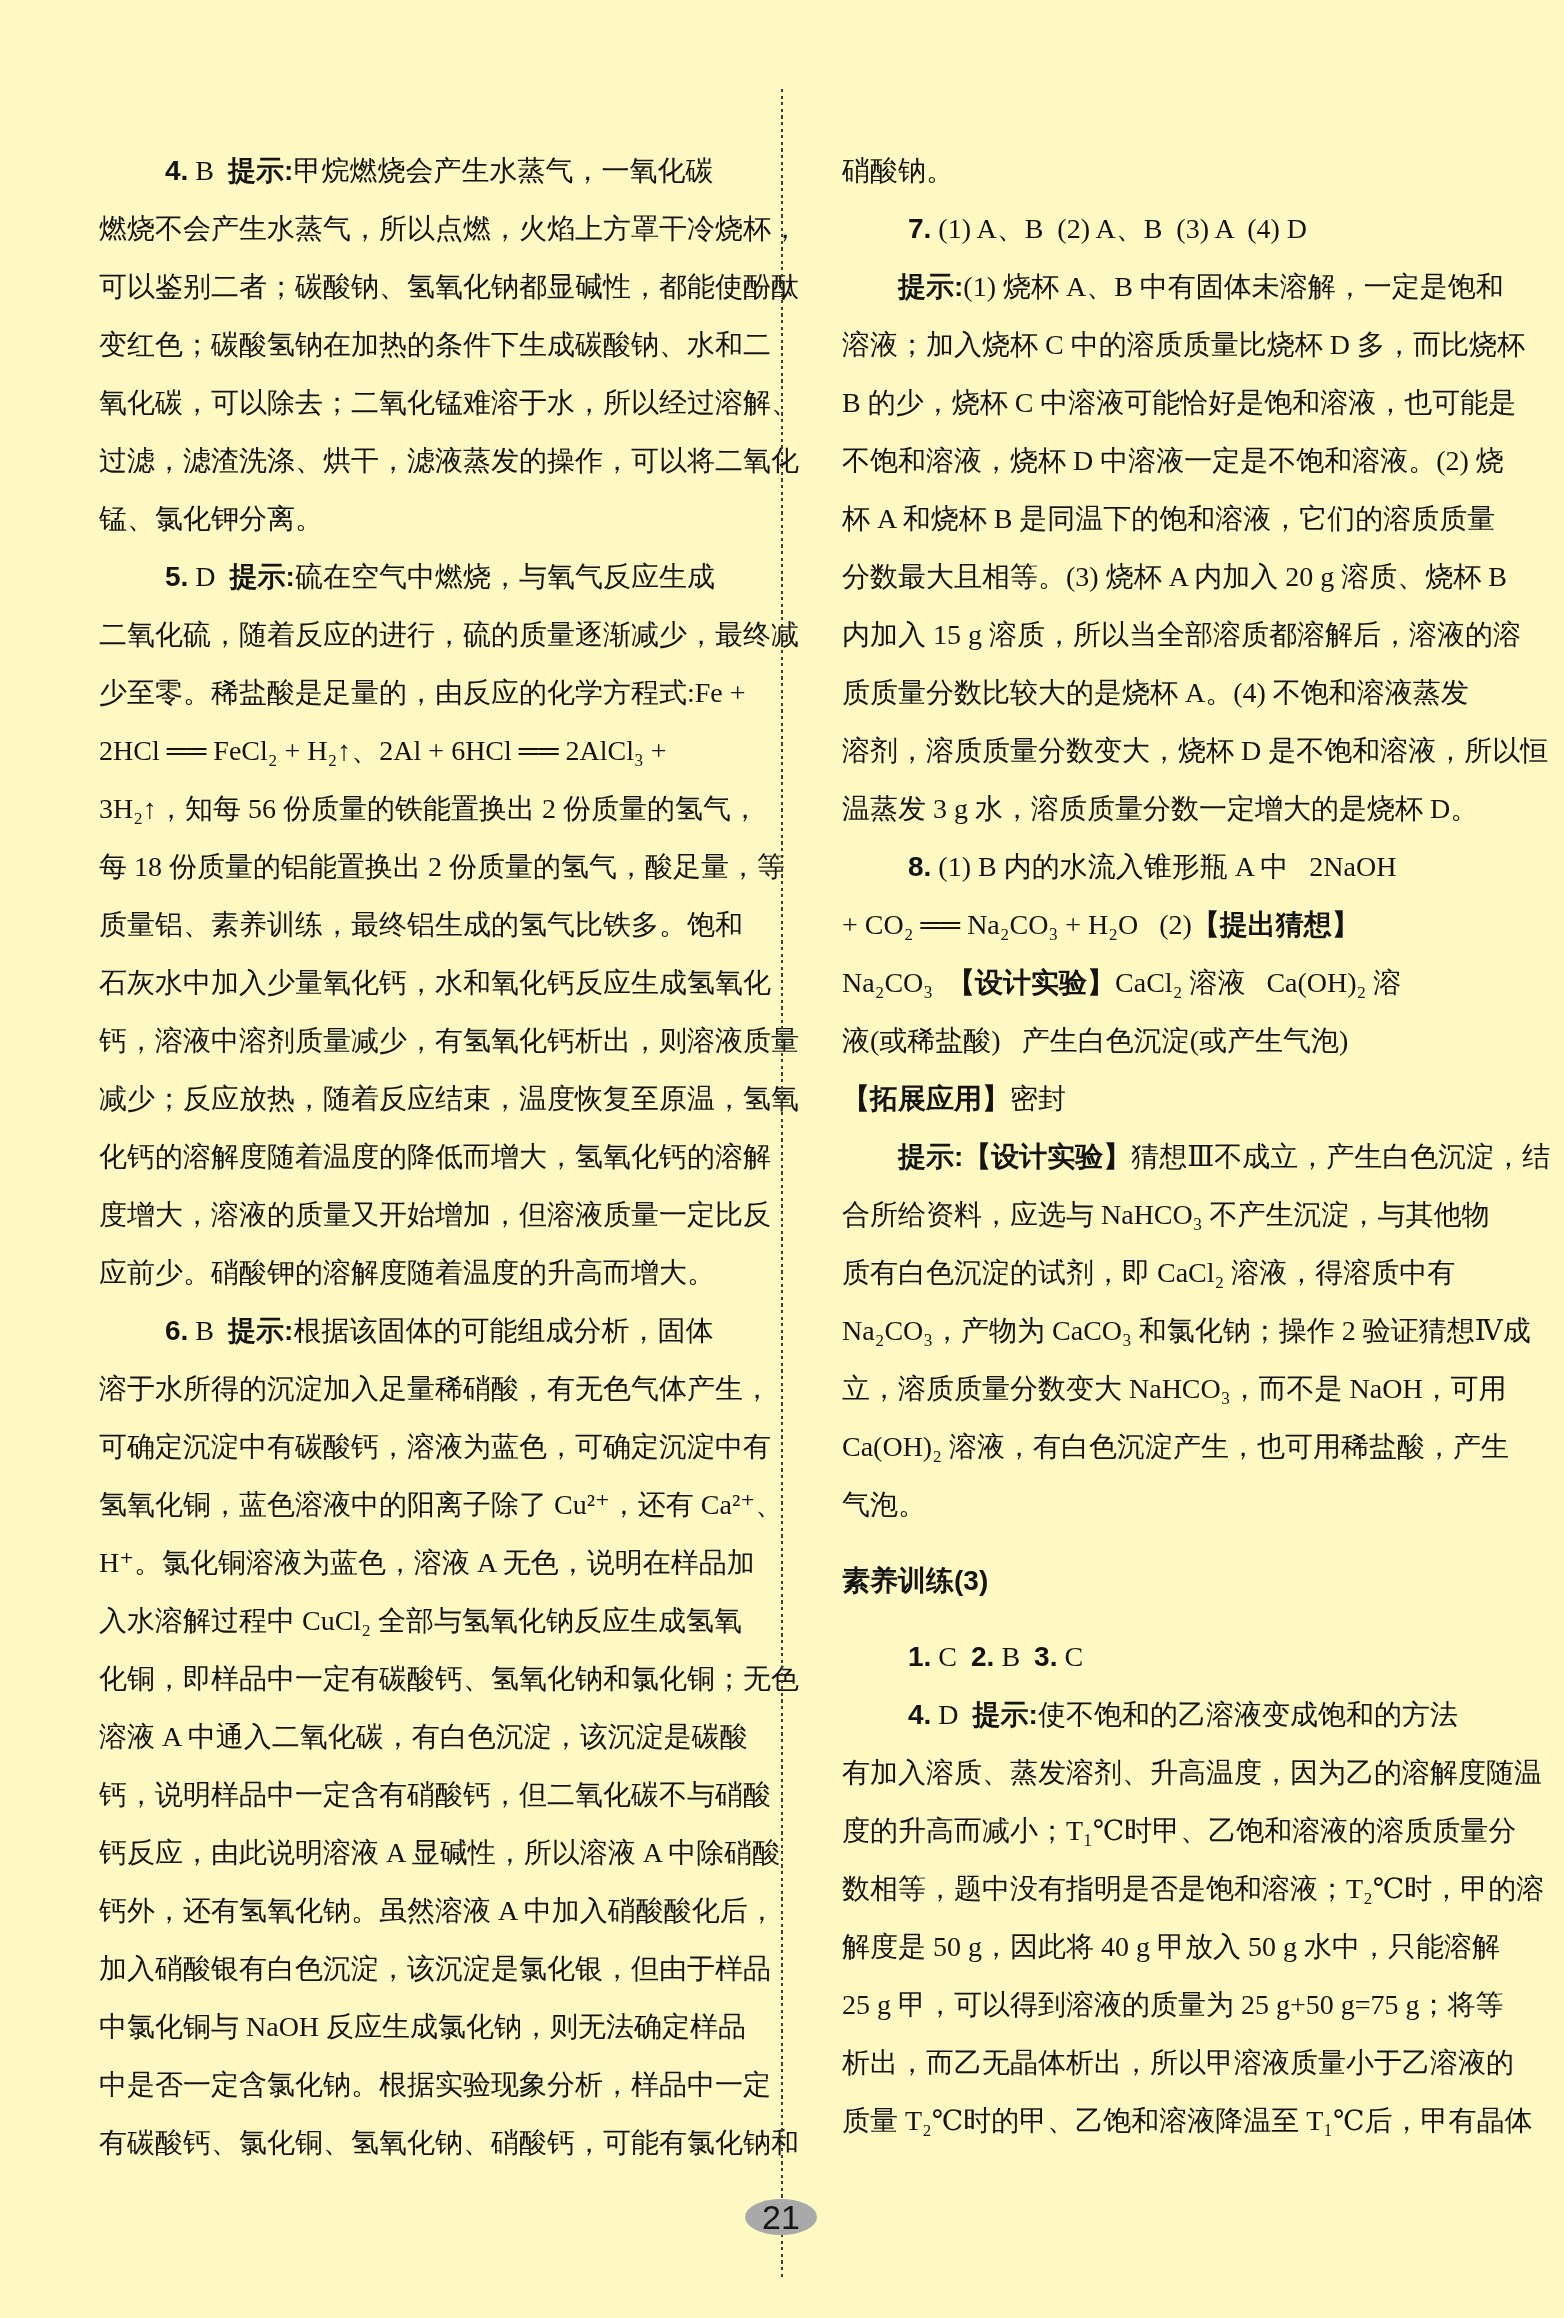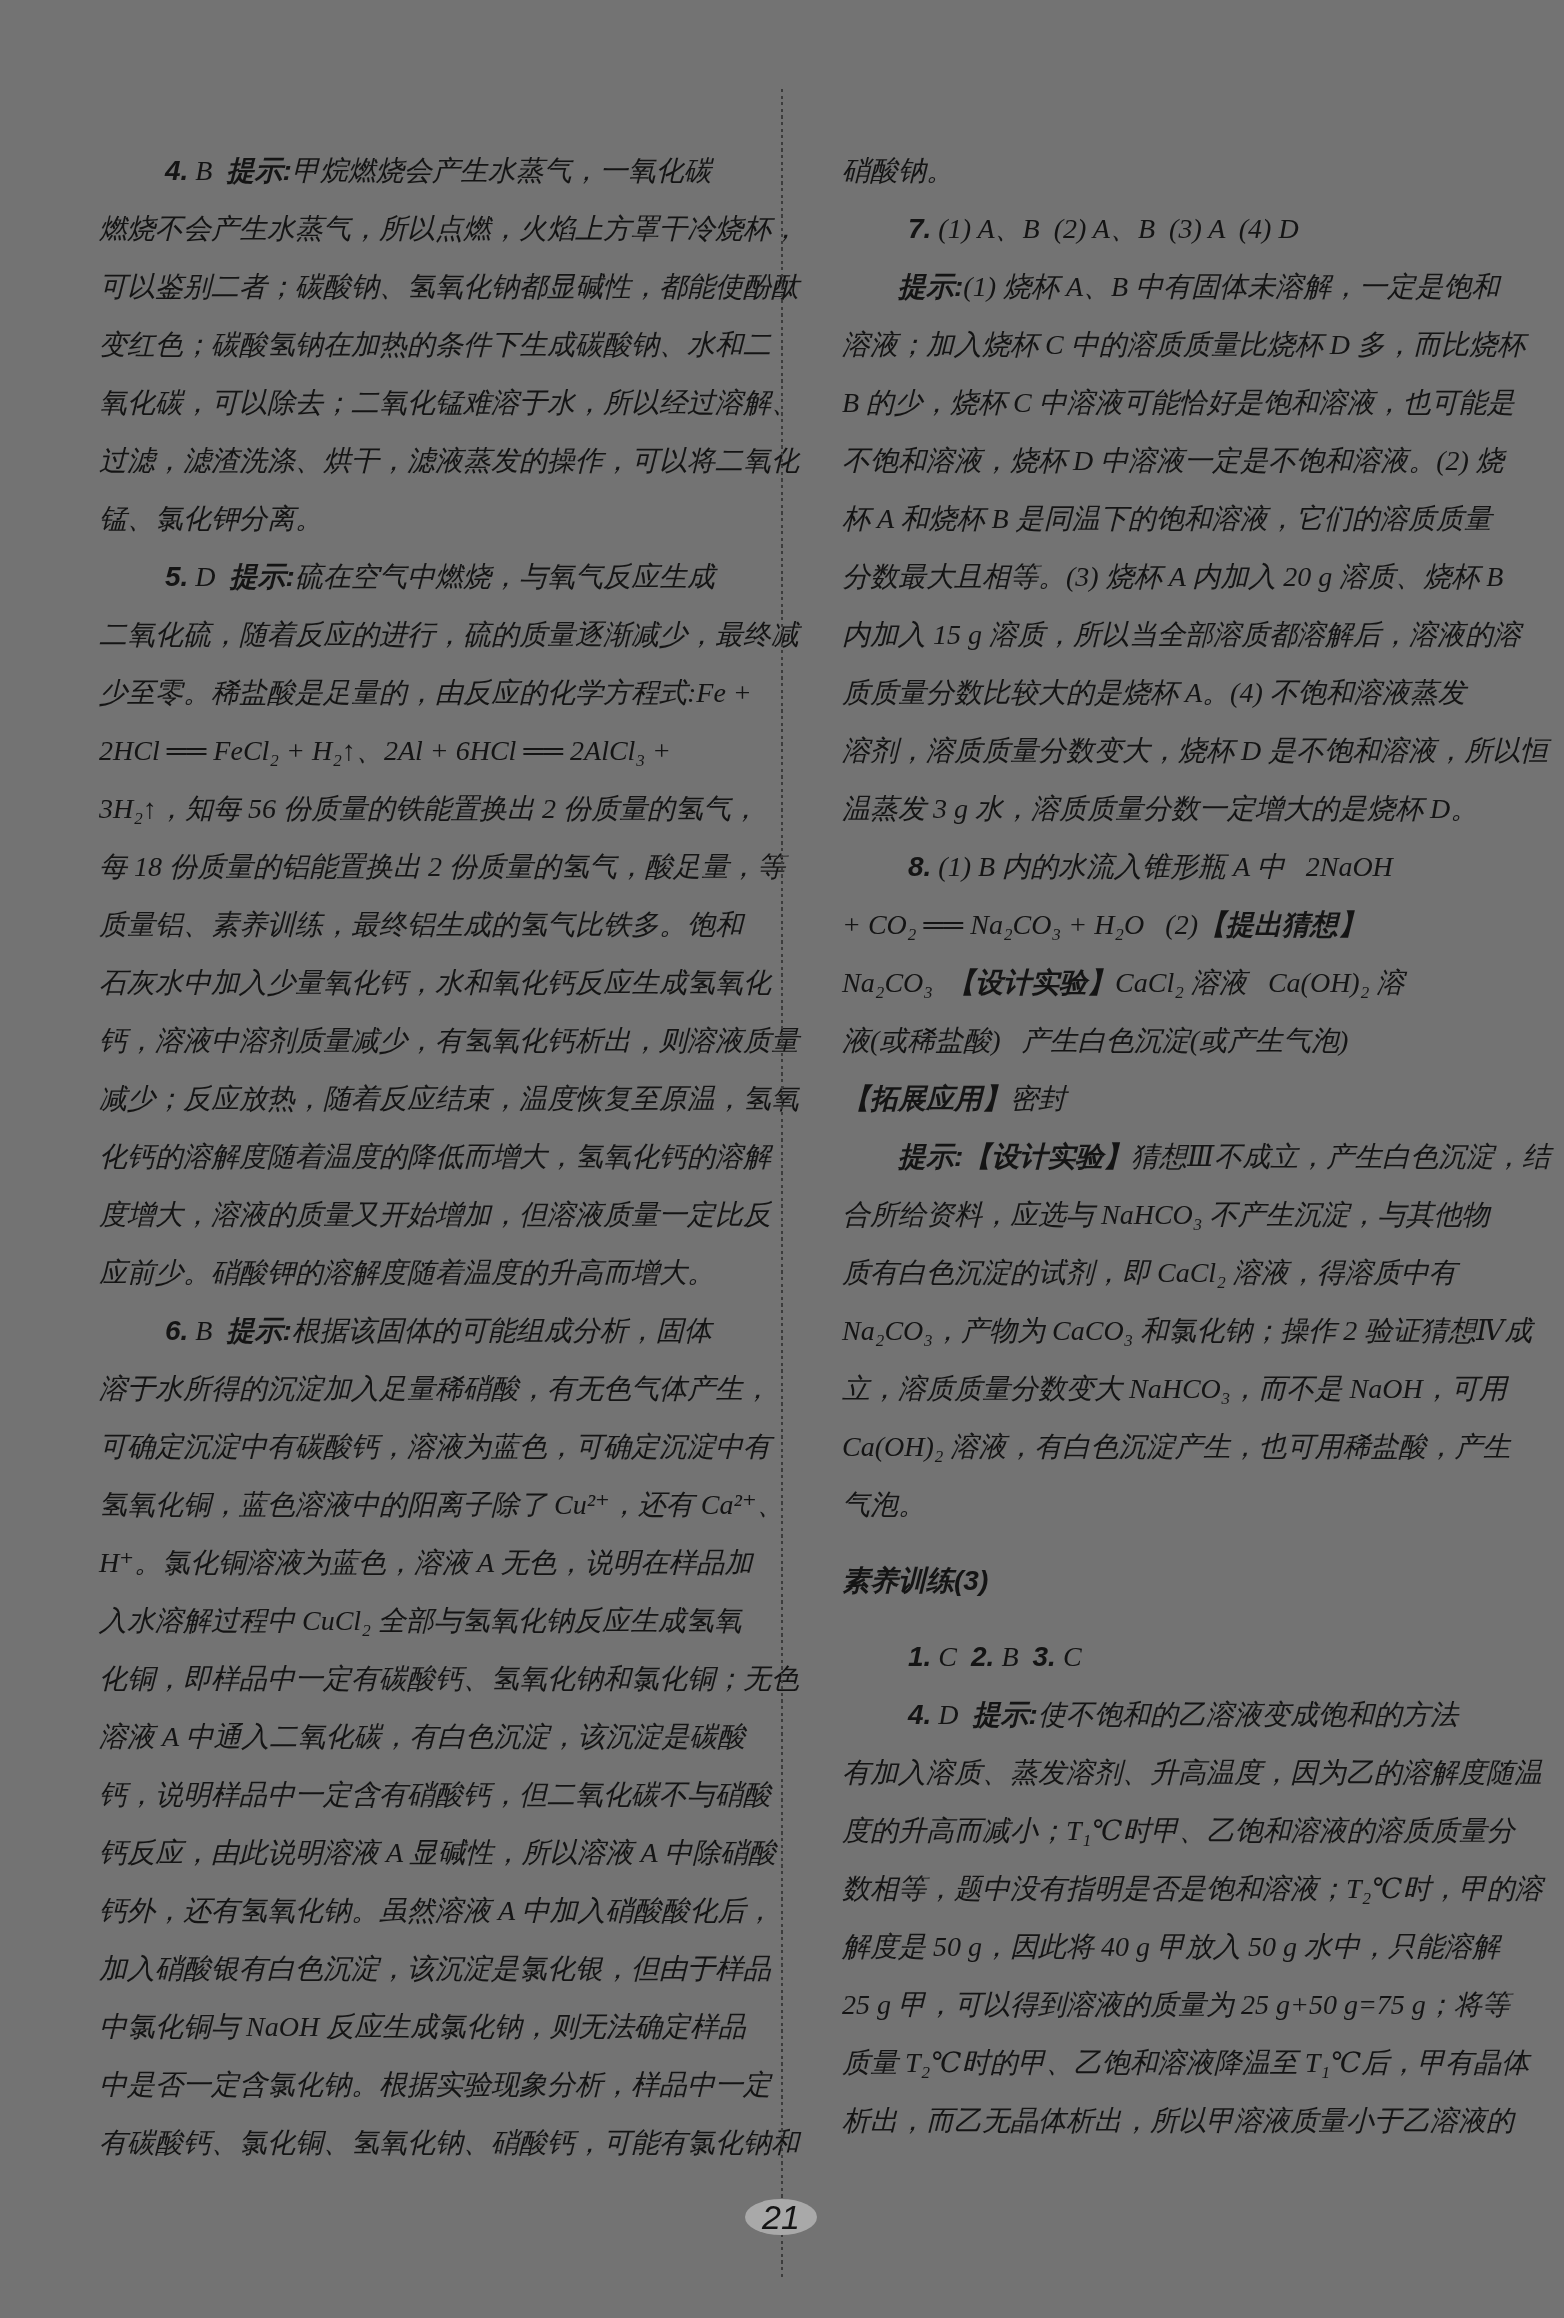--- a/index.html
+++ b/index.html
@@ -1,23 +1,22 @@
 <!DOCTYPE html>
 <html style="font-size:10.5px"><head>
 <meta charset="utf-8">
 <style>
   html,body { margin:0; padding:0; background:#ffffff; }
   .page {
     position:relative;
     width:1564px; height:2319px;
-    background:#737373;
+    background:#fef9c3;
     overflow:hidden;
     font-family:"Liberation Serif","DejaVu Serif",serif;
     color:#141414;
-    font-style:italic;
   }
   .col {
     position:absolute;
     top:142px;
     width:672px;
   }
   .col-left  { left:99px; }
   .col-right { left:816px;margin-left:26px; }
   .line {
     height:58px;
@@ -128,20 +127,20 @@
       <div class="line body"><span>Ca(OH)₂ 溶液，有白色沉淀产生，也可用稀盐酸，产生</span></div>
       <div class="line body"><span>气泡。</span></div>
       <div class="line heading"><span>素养训练(3)</span></div>
       <div class="line answers"><span class="bseg">1.</span><span> C  </span><span class="bseg">2.</span><span> B  </span><span class="bseg">3.</span><span> C</span></div>
       <div class="line item"><span class="bseg">4.</span><span> D  </span><span class="bseg">提示:</span><span>使不饱和的乙溶液变成饱和的方法</span></div>
       <div class="line body"><span>有加入溶质、蒸发溶剂、升高温度，因为乙的溶解度随温</span></div>
       <div class="line body"><span>度的升高而减小；T₁℃时甲、乙饱和溶液的溶质质量分</span></div>
       <div class="line body"><span>数相等，题中没有指明是否是饱和溶液；T₂℃时，甲的溶</span></div>
       <div class="line body"><span>解度是 50 g，因此将 40 g 甲放入 50 g 水中，只能溶解</span></div>
       <div class="line body"><span>25 g 甲，可以得到溶液的质量为 25 g+50 g=75 g；将等</span></div>
+      <div class="line body"><span>析出，而乙无晶体析出，所以甲溶液质量小于乙溶液的</span></div>
       <div class="line body"><span>质量 T₂℃时的甲、乙饱和溶液降温至 T₁℃后，甲有晶体</span></div>
-      <div class="line body"><span>析出，而乙无晶体析出，所以甲溶液质量小于乙溶液的</span></div>
     </div>
   <div class="page-badge">
     <span>21</span>
   </div>
 </div>
 
 
 </body></html>

